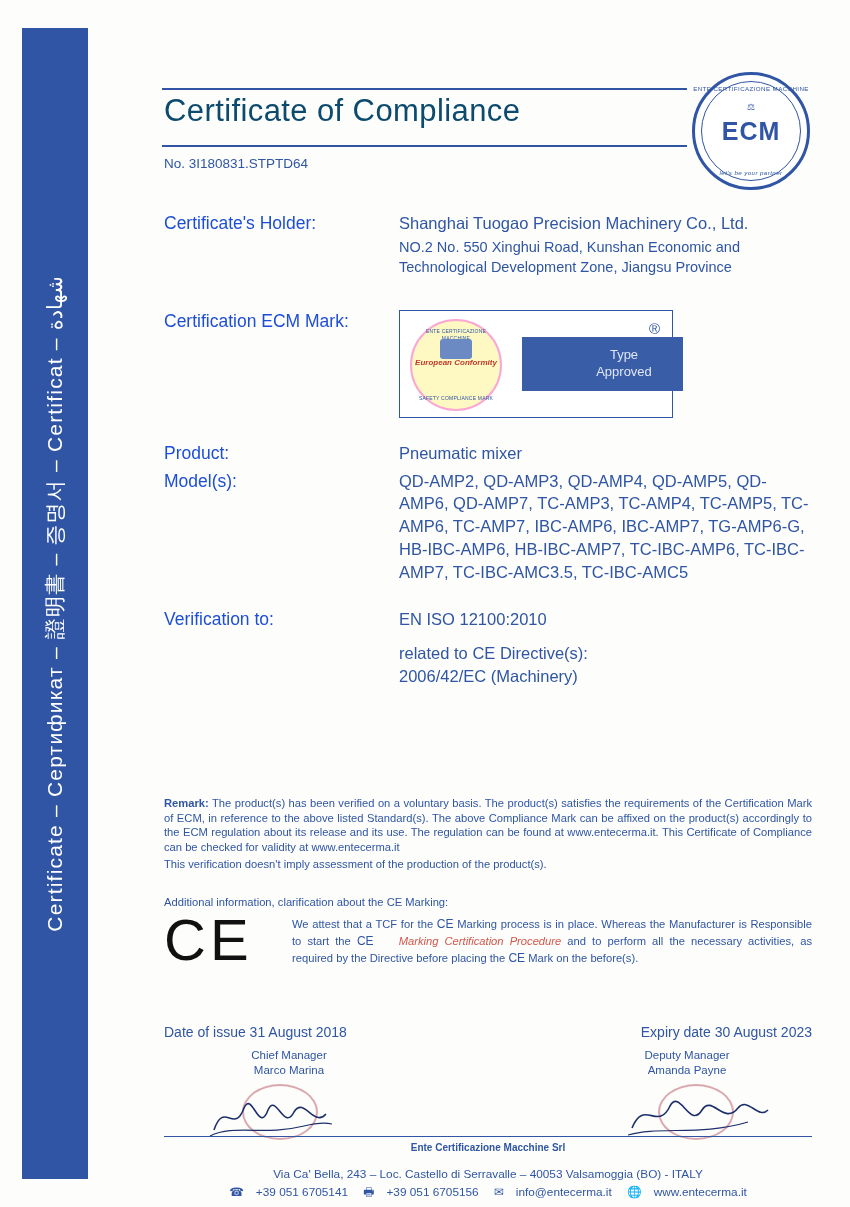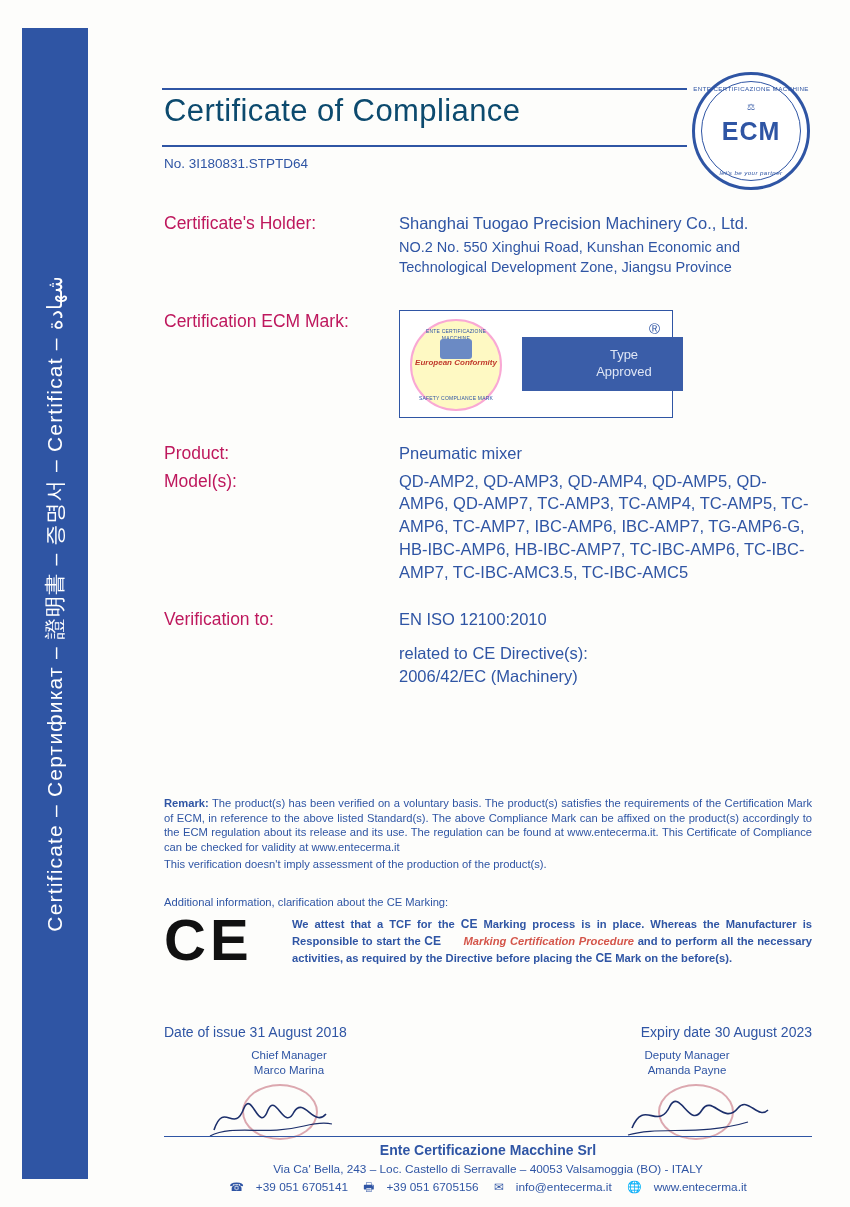--- a/index.html
+++ b/index.html
@@ -142,21 +142,21 @@
     width: 646px;
   }
   .row {
     display: flex;
     margin-bottom: 4px;
   }
   .label {
     width: 235px;
     flex: 0 0 235px;
     font-size: 17.5px;
-    color: #be185d;
+    color: #1d4ed8;
     line-height: 1.36;
   }
   .value {
     flex: 1;
     font-size: 16.5px;
     color: #2f55a4;
     line-height: 1.38;
   }
   .value .sub {
     font-size: 14.5px;
@@ -259,21 +259,20 @@
     width: 648px;
   }
   .ce-note {
     font-size: 11.2px;
     color: #2f55a4;
     margin-bottom: 2px;
   }
   .ce-row {
     display: flex;
     align-items: flex-start;
-    font-weight: bold;
   }
   .ce-big {
     width: 128px;
     flex: 0 0 128px;
     font-size: 58px;
     line-height: 0.95;
     color: #111111;
     font-family: "Liberation Sans", sans-serif;
     letter-spacing: 4px;
     padding-top: 2px;
@@ -342,21 +341,21 @@
     background: #2f55a4;
   }
   .footer {
     position: absolute;
     left: 14px;
     top: 1098px;
     width: 648px;
     text-align: center;
     color: #2f55a4;
   }
-  .footer .f1 { font-size: 14px; font-weight: bold; margin-bottom: 4px; }
+  .footer .f1 { font-size: 10px; font-weight: bold; margin-bottom: 14px; }
   .footer .f2 { font-size: 11.8px; margin-bottom: 2px; }
   .footer .f3 { font-size: 11.8px; }
   .footer .f3 span { margin: 0 6px; }
 </style>
 </head>
 <body>
 
 <div class="page">
 
   <div class="spine">

